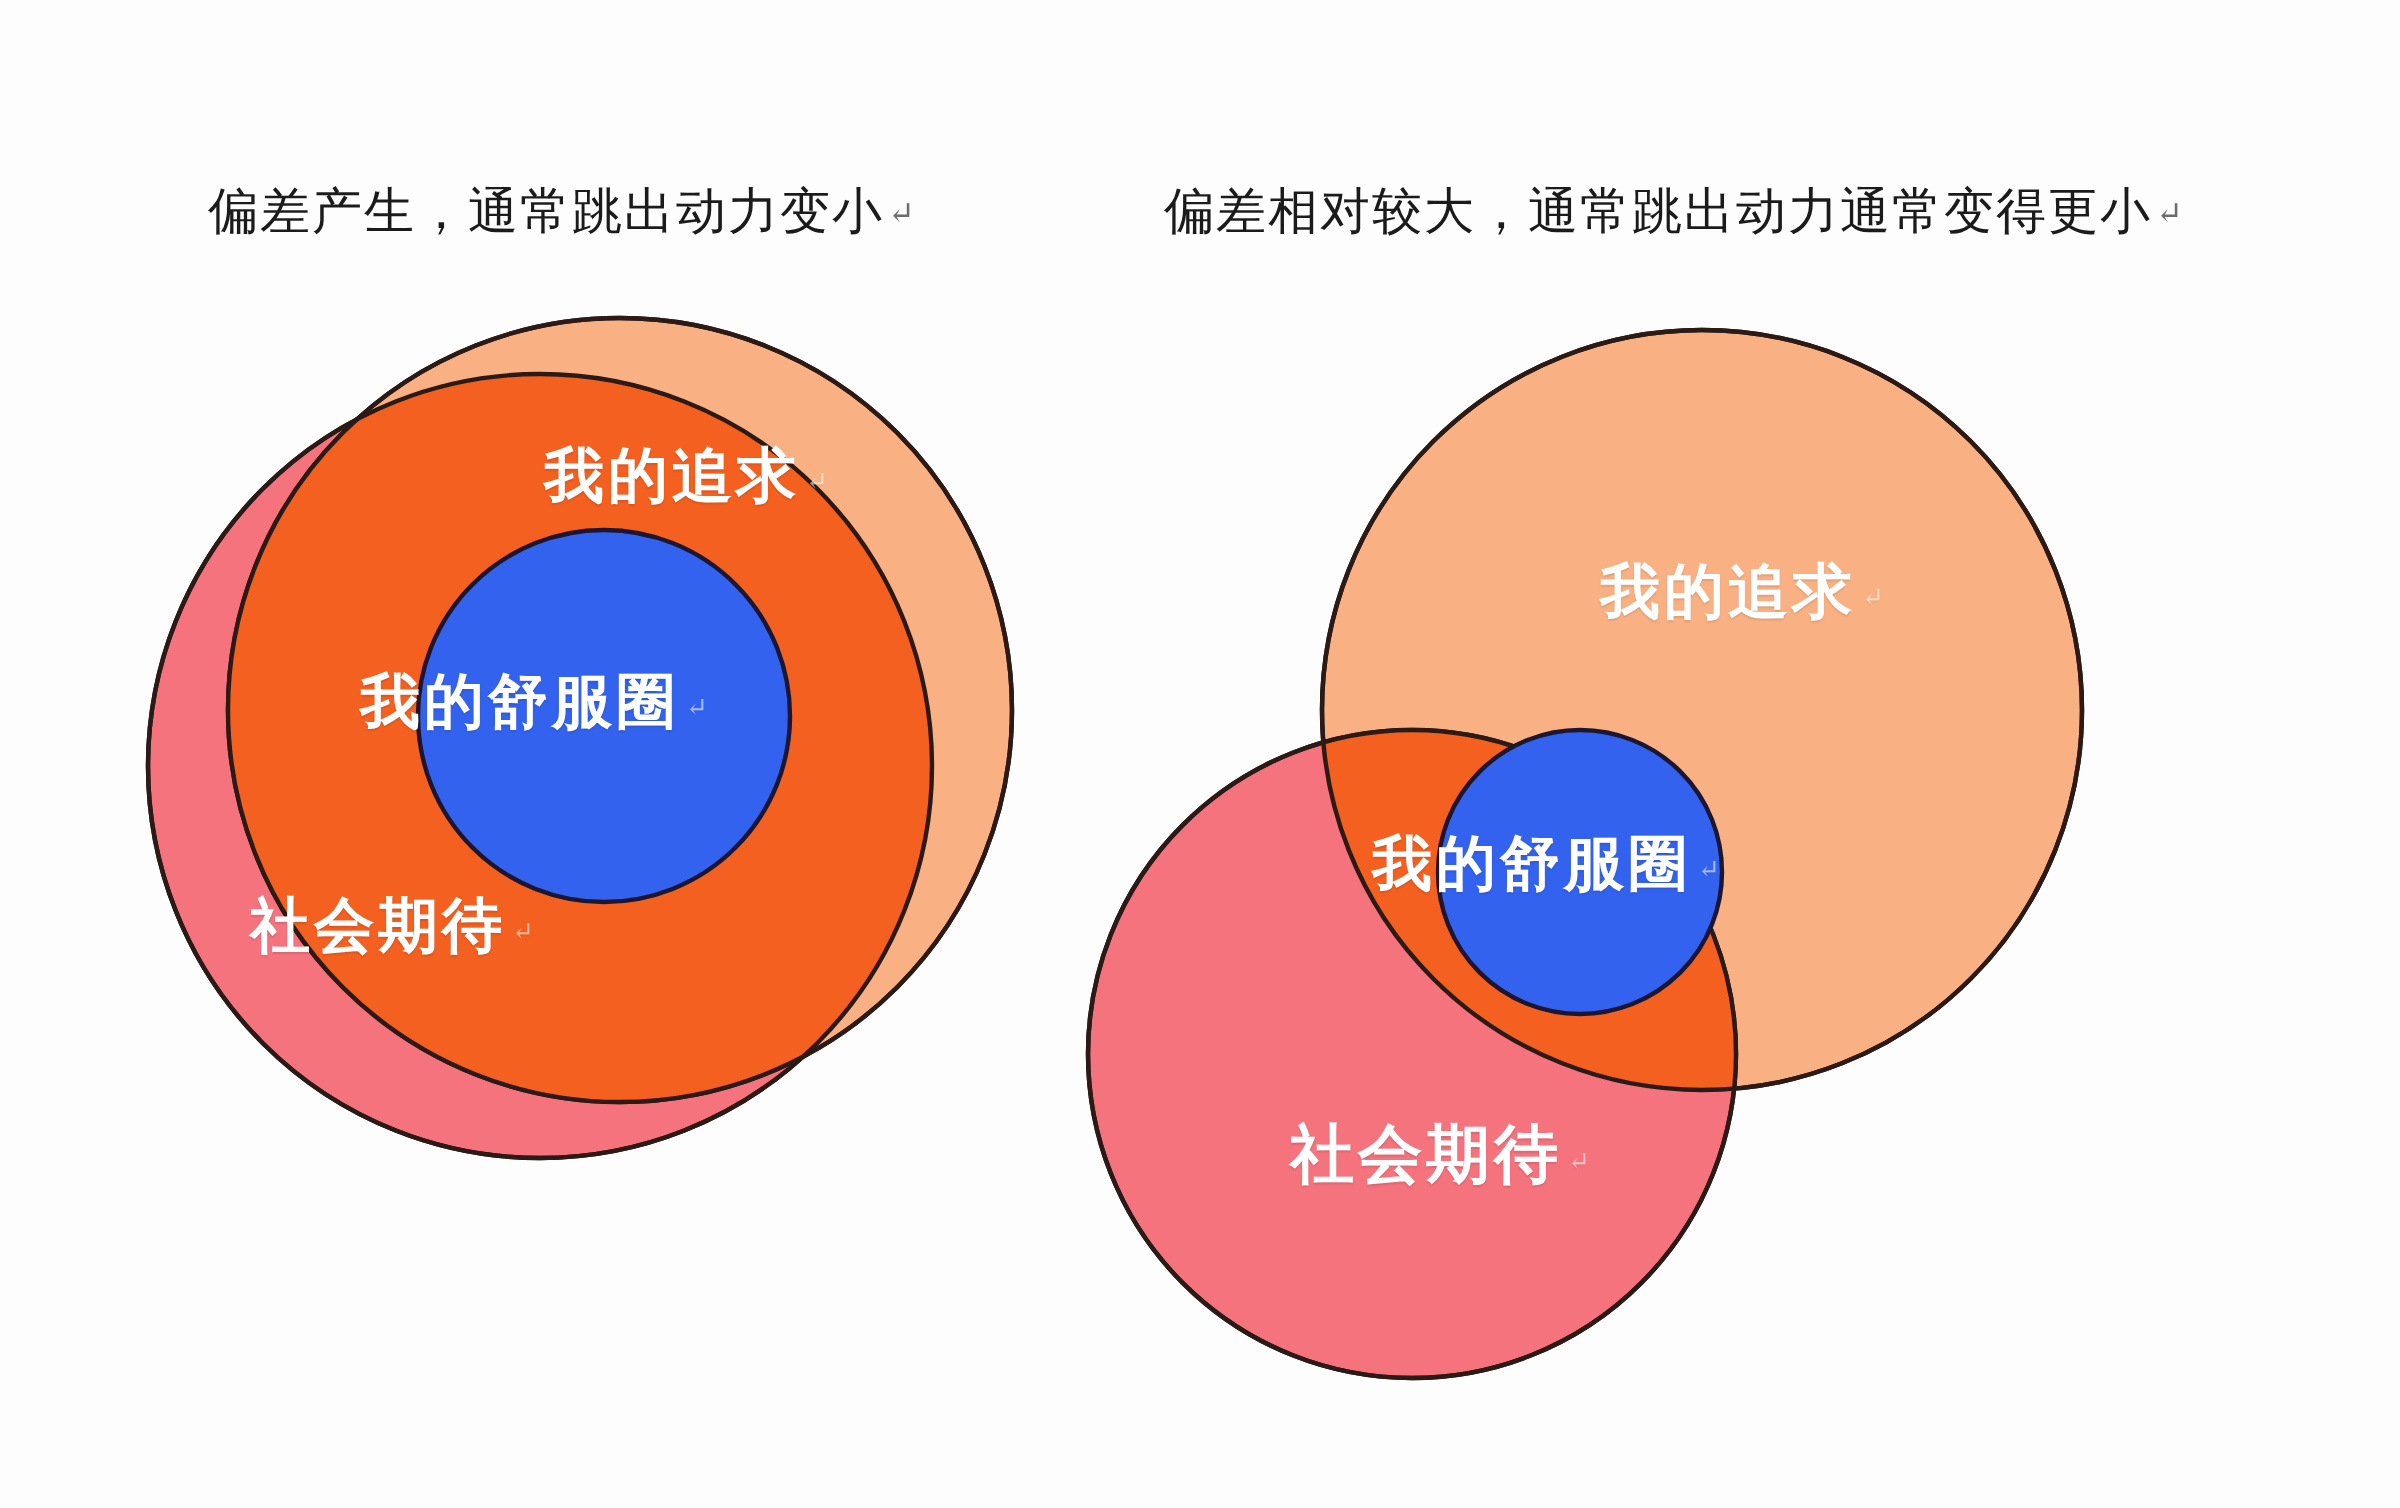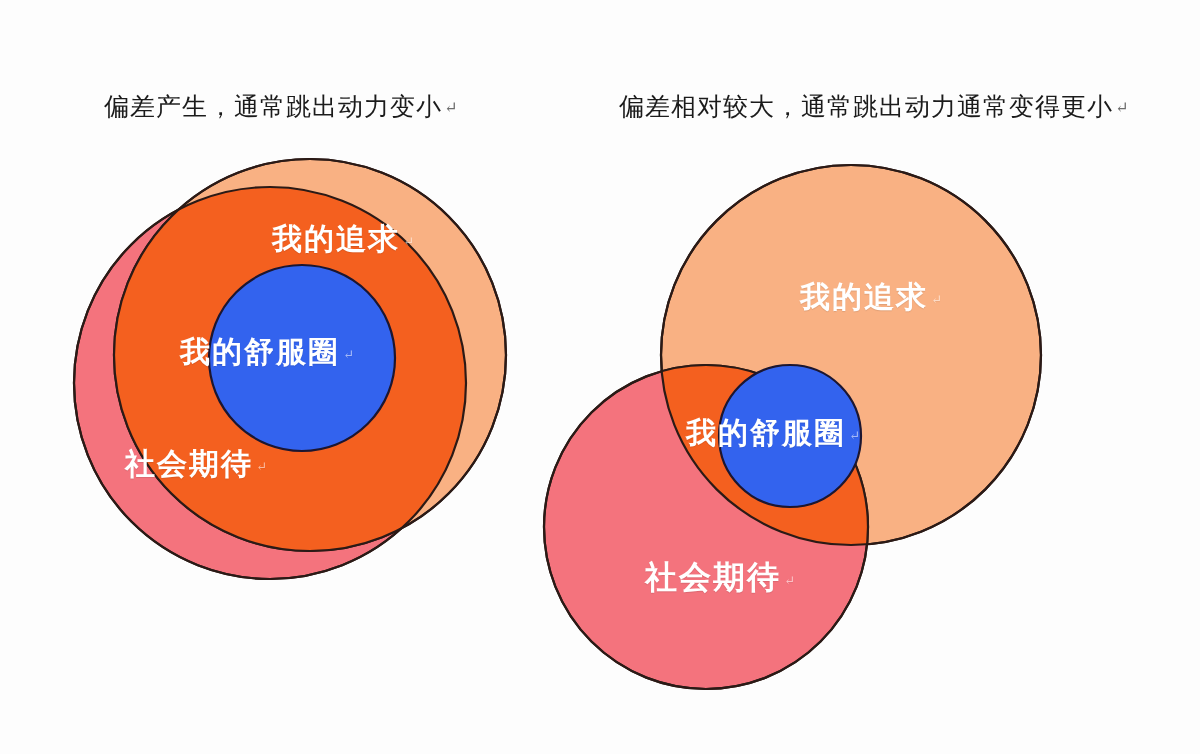--- a/index.html
+++ b/index.html
@@ -29,21 +29,21 @@
     letter-spacing: 1px;
     line-height: 1;
   }
   .caption .pilcrow {
     font-size: 16px;
     color: #6d6d6d;
     vertical-align: 2px;
     margin-left: 2px;
   }
   .caption-left  { left: 104px; top: 94px; }
-  .caption-right { left: 619px; top: 94px; }
+  .caption-right { left: 582px; top: 94px; }
 
   .diagram {
     position: absolute;
     top: 0;
     left: 0;
   }
 
   .venn-label {
     position: absolute;
     white-space: nowrap;

